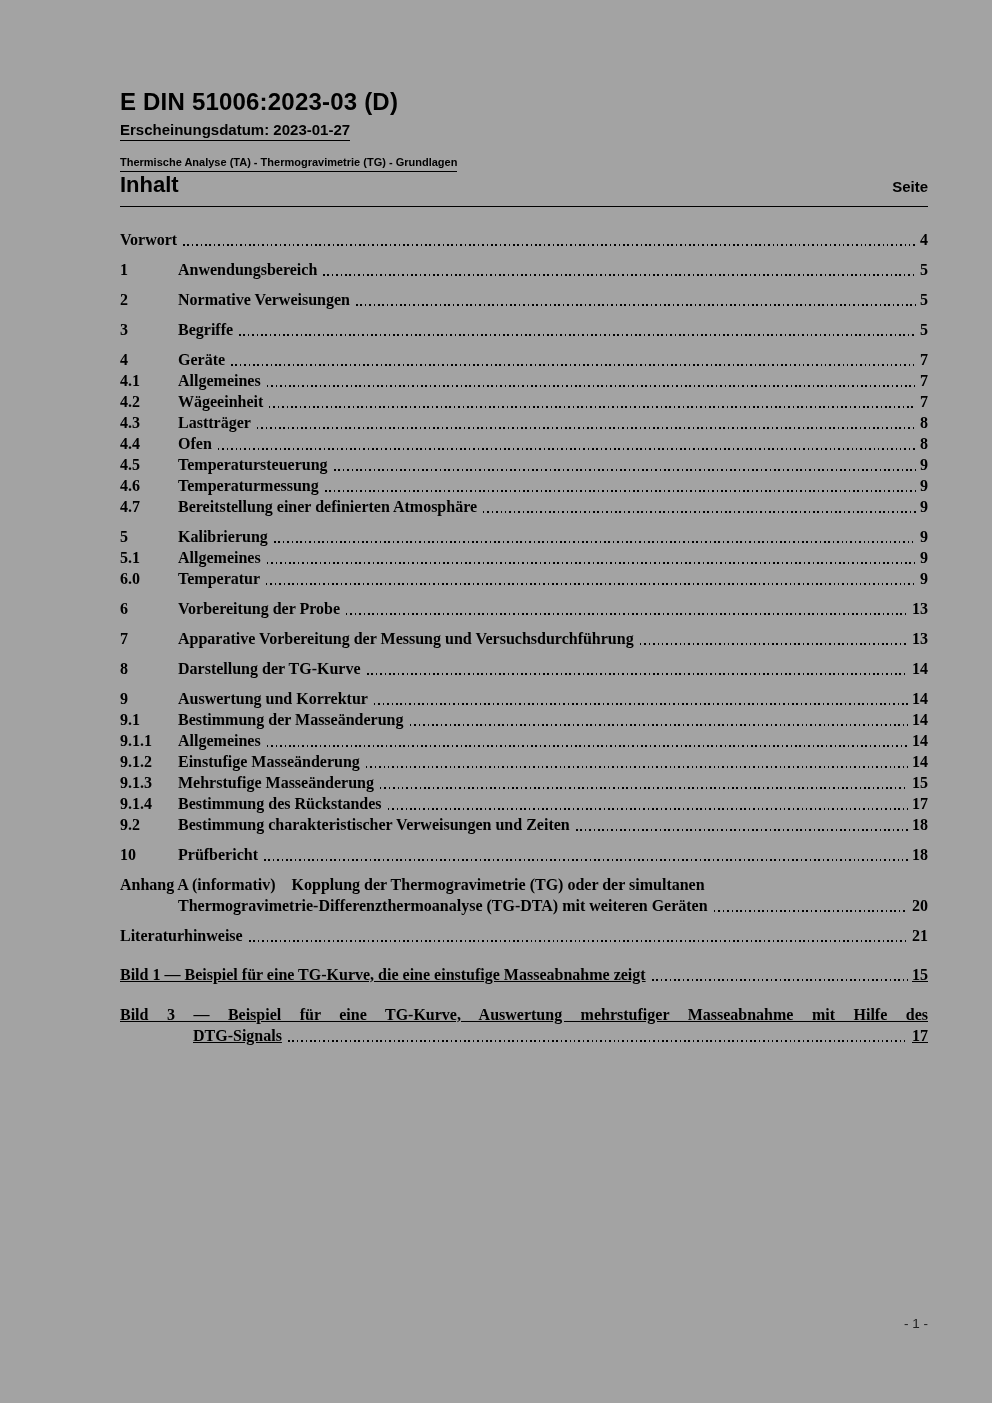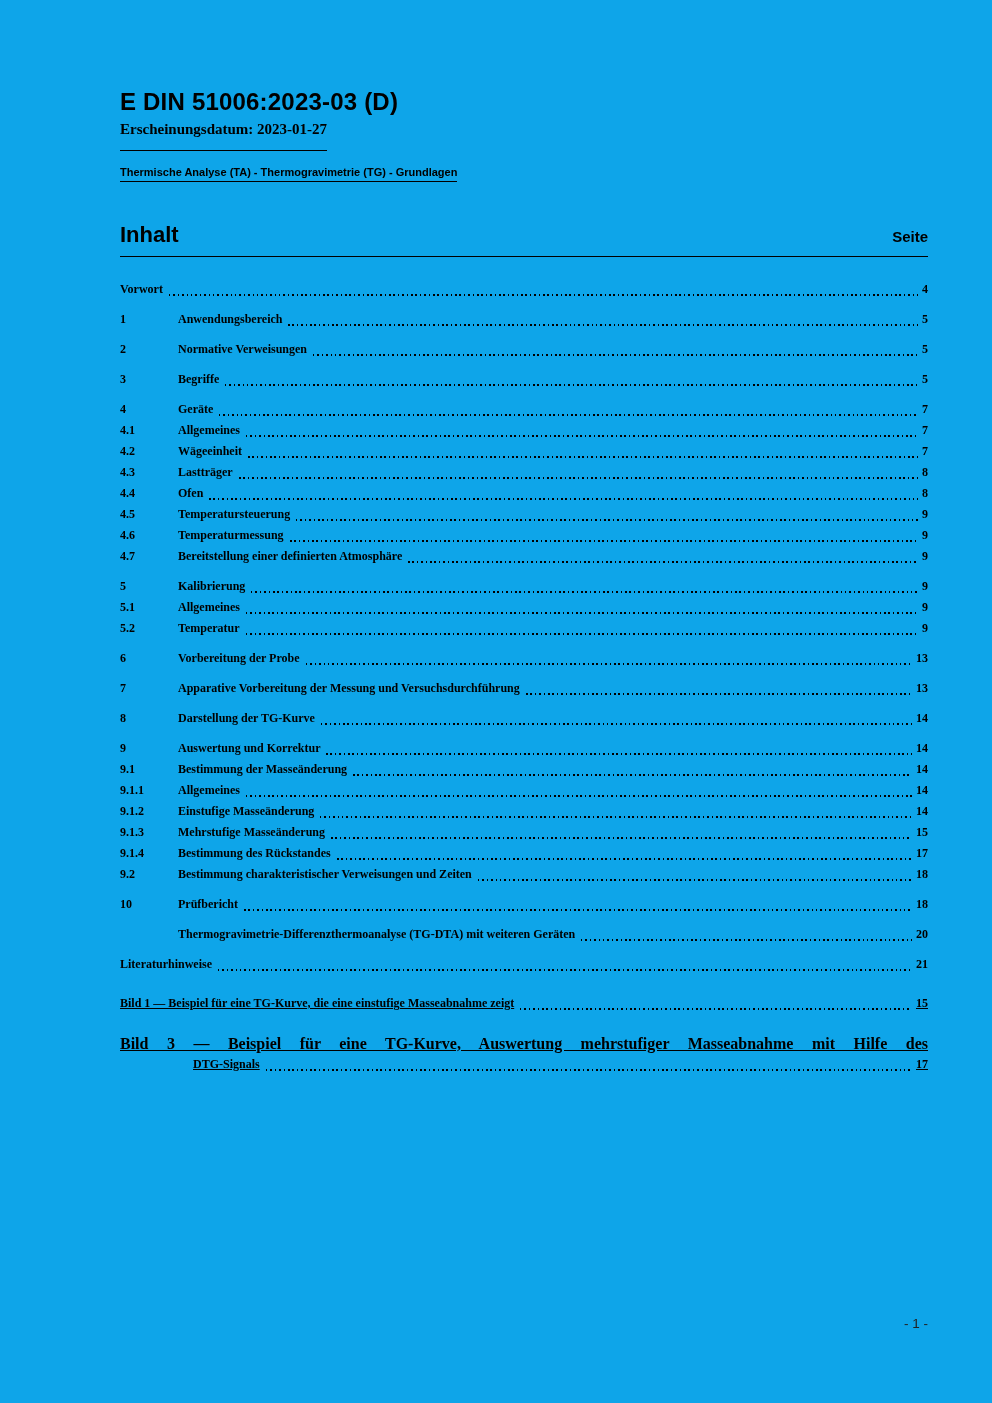--- a/index.html
+++ b/index.html
@@ -2,21 +2,21 @@
 <html><head>
 <meta charset="utf-8">
 <style>
   * { margin: 0; padding: 0; box-sizing: border-box; }
   html, body { background: #e8e8e8; }
   .page {
     position: relative;
     width: 992px;
     height: 1403px;
     margin: 0 auto;
-    background: #0ea5e9;
+    background: #a3a3a3;
     color: #000;
     font-family: "Liberation Sans", sans-serif;
     overflow: hidden;
   }
   .content {
     position: absolute;
     left: 120px;
     top: 88px;
     width: 808px;
   }
@@ -24,51 +24,49 @@
     font-size: 24px;
     font-weight: 700;
     letter-spacing: 0.2px;
   }
   .release {
     margin-top: 5px;
     font-size: 15px;
     font-weight: 700;
     width: fit-content;
     border-bottom: 1.5px solid #000;
-    padding-bottom: 12px;
-    font-family: Liberation Serif, serif;
+    padding-bottom: 2px;
   }
   .doc-title {
     margin-top: 15px;
     font-size: 11px;
     font-weight: 700;
     width: fit-content;
     border-bottom: 1.5px solid #000;
     padding-bottom: 3px;
   }
   .toc-head {
-    margin-top: 40px;
     display: flex;
     justify-content: space-between;
     align-items: baseline;
   }
   .inhalt { font-size: 22px; font-weight: 700; }
   .seite  { font-size: 15px; font-weight: 700; }
   .rule {
     margin-top: 8px;
     border-top: 1.5px solid #000;
   }
   .toc { margin-top: 22px; }
   .toc-group { margin-bottom: 9px; }
   .toc-row {
     display: flex;
     align-items: baseline;
     font-family: "Liberation Serif", serif;
     font-weight: 700;
-    font-size: 12px;
+    font-size: 16px;
     line-height: 21px;
   }
   .toc-num { flex: none; width: 58px; }
   .toc-title { flex: none; max-width: 680px; }
   .toc-leader {
     flex: 1 1 auto;
     align-self: flex-end;
     height: 1.8px;
     min-width: 14px;
     margin: 0 4px 4px 6px;
@@ -206,21 +204,21 @@
             <span class="toc-leader"></span>
             <span class="toc-page">9</span>
           </div>
           <div class="toc-row">
             <span class="toc-num">5.1</span>
             <span class="toc-title">Allgemeines</span>
             <span class="toc-leader"></span>
             <span class="toc-page">9</span>
           </div>
           <div class="toc-row">
-            <span class="toc-num">5.2</span>
+            <span class="toc-num">6.0</span>
             <span class="toc-title">Temperatur</span>
             <span class="toc-leader"></span>
             <span class="toc-page">9</span>
           </div>
         </div>
         <div class="toc-group">
           <div class="toc-row">
             <span class="toc-num">6</span>
             <span class="toc-title">Vorbereitung der Probe</span>
             <span class="toc-leader"></span>
@@ -290,20 +288,23 @@
         <div class="toc-group">
           <div class="toc-row">
             <span class="toc-num">10</span>
             <span class="toc-title">Prüfbericht</span>
             <span class="toc-leader"></span>
             <span class="toc-page">18</span>
           </div>
         </div>
         <div class="toc-group">
           <div class="toc-row">
+            <span class="toc-title">Anhang A (informativ) Kopplung der Thermogravimetrie (TG) oder der simultanen</span>
+          </div>
+          <div class="toc-row">
             <span class="toc-num"></span>
             <span class="toc-title">Thermogravimetrie-Differenzthermoanalyse (TG-DTA) mit weiteren Geräten</span>
             <span class="toc-leader"></span>
             <span class="toc-page">20</span>
           </div>
         </div>
         <div class="toc-group">
           <div class="toc-row">
             <span class="toc-title">Literaturhinweise</span>
             <span class="toc-leader"></span>

